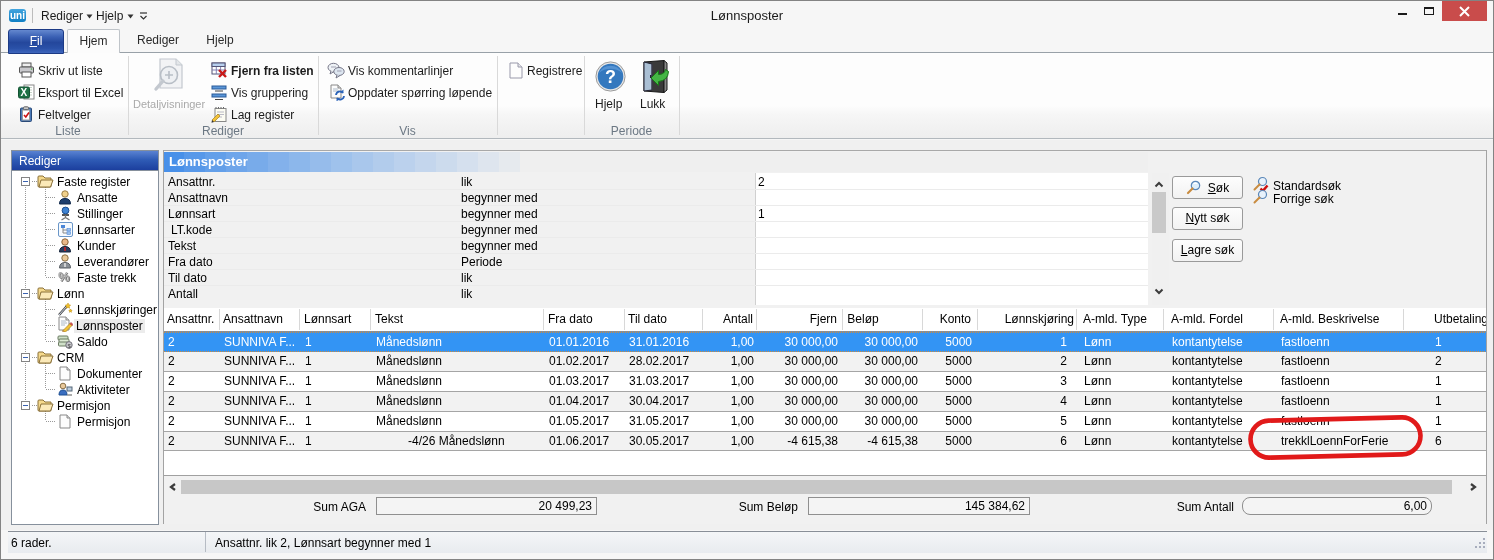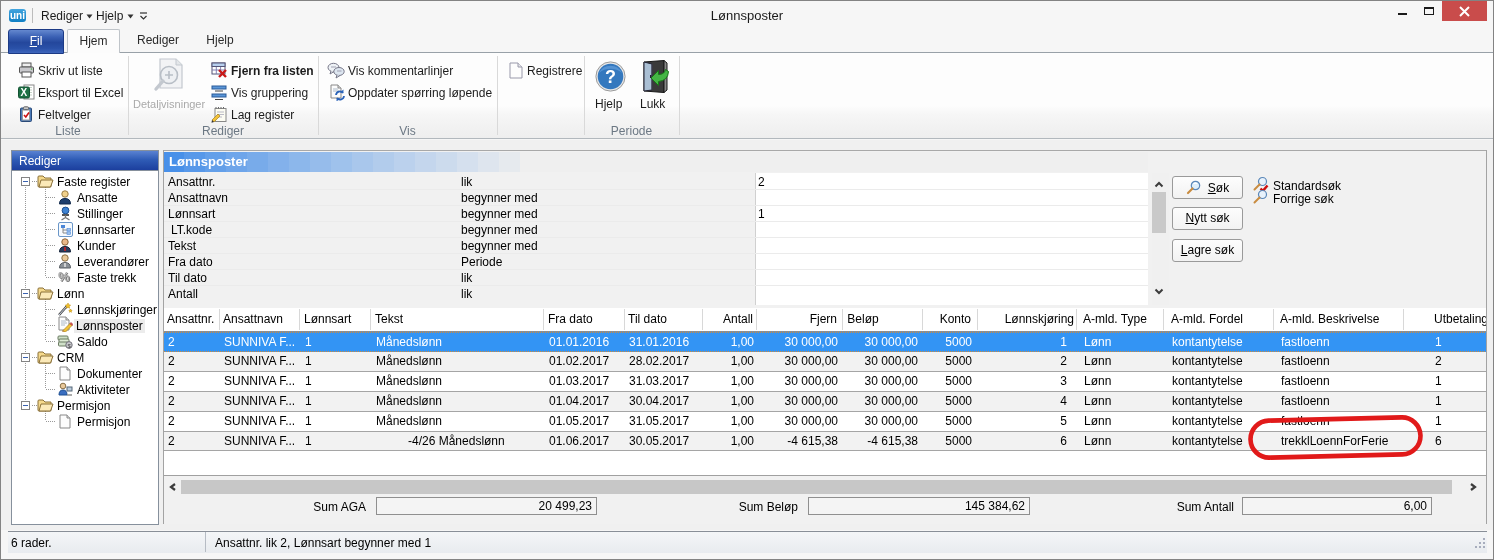--- a/index.html
+++ b/index.html
@@ -585,21 +585,21 @@
     </svg>
   <svg class="abs" style="left:1470px; top:483px;" width="7" height="8" viewBox="0 0 7 8">
       <path d="M1 1 L5 4 L1 7" fill="none" stroke="#3c3c3c" stroke-width="2.2"></path>
     </svg>
   <div class="abs" style="left:181px; top:480px; width:1271px; height:14px; background:#c7c7c7;"></div>
   <div class="sumlbl" style="left:266px; width:100px;">Sum AGA</div>
   <div class="sumfld" style="left:376px; width:221px;">20 499,23</div>
   <div class="sumlbl" style="left:698px; width:100px;">Sum Beløp</div>
   <div class="sumfld" style="left:808px; width:222px;">145 384,62</div>
   <div class="sumlbl" style="left:1134px; width:100px;">Sum Antall</div>
-  <div class="sumfld" style="left:1242px; width:190px;">6,00</div>
+  <div class="sumfld" style="left:1242px; width:190px;border-radius:8px;">6,00</div>
 </div>
 
 <div class="abs" style="left:163px; top:150px; width:1px; height:374px; background:#a3a3a3;"></div>
 <div class="abs" style="left:1486px; top:150px; width:1px; height:374px; background:#a3a3a3;"></div>
 
 <div class="status"></div>
 <div class="abs" style="left:11px; top:536px; font-size:12px;">6 rader.</div>
 <div class="abs" style="left:205px; top:532px; width:1px; height:20px; background:#b6bcc4;"></div>
 <div class="abs" style="left:215px; top:536px; font-size:12px;">Ansattnr. lik 2, Lønnsart begynner med 1</div>
 <div class="abs" style="left:1483px; top:538px; width:2px; height:2px; background:#a7adbd;"></div>

